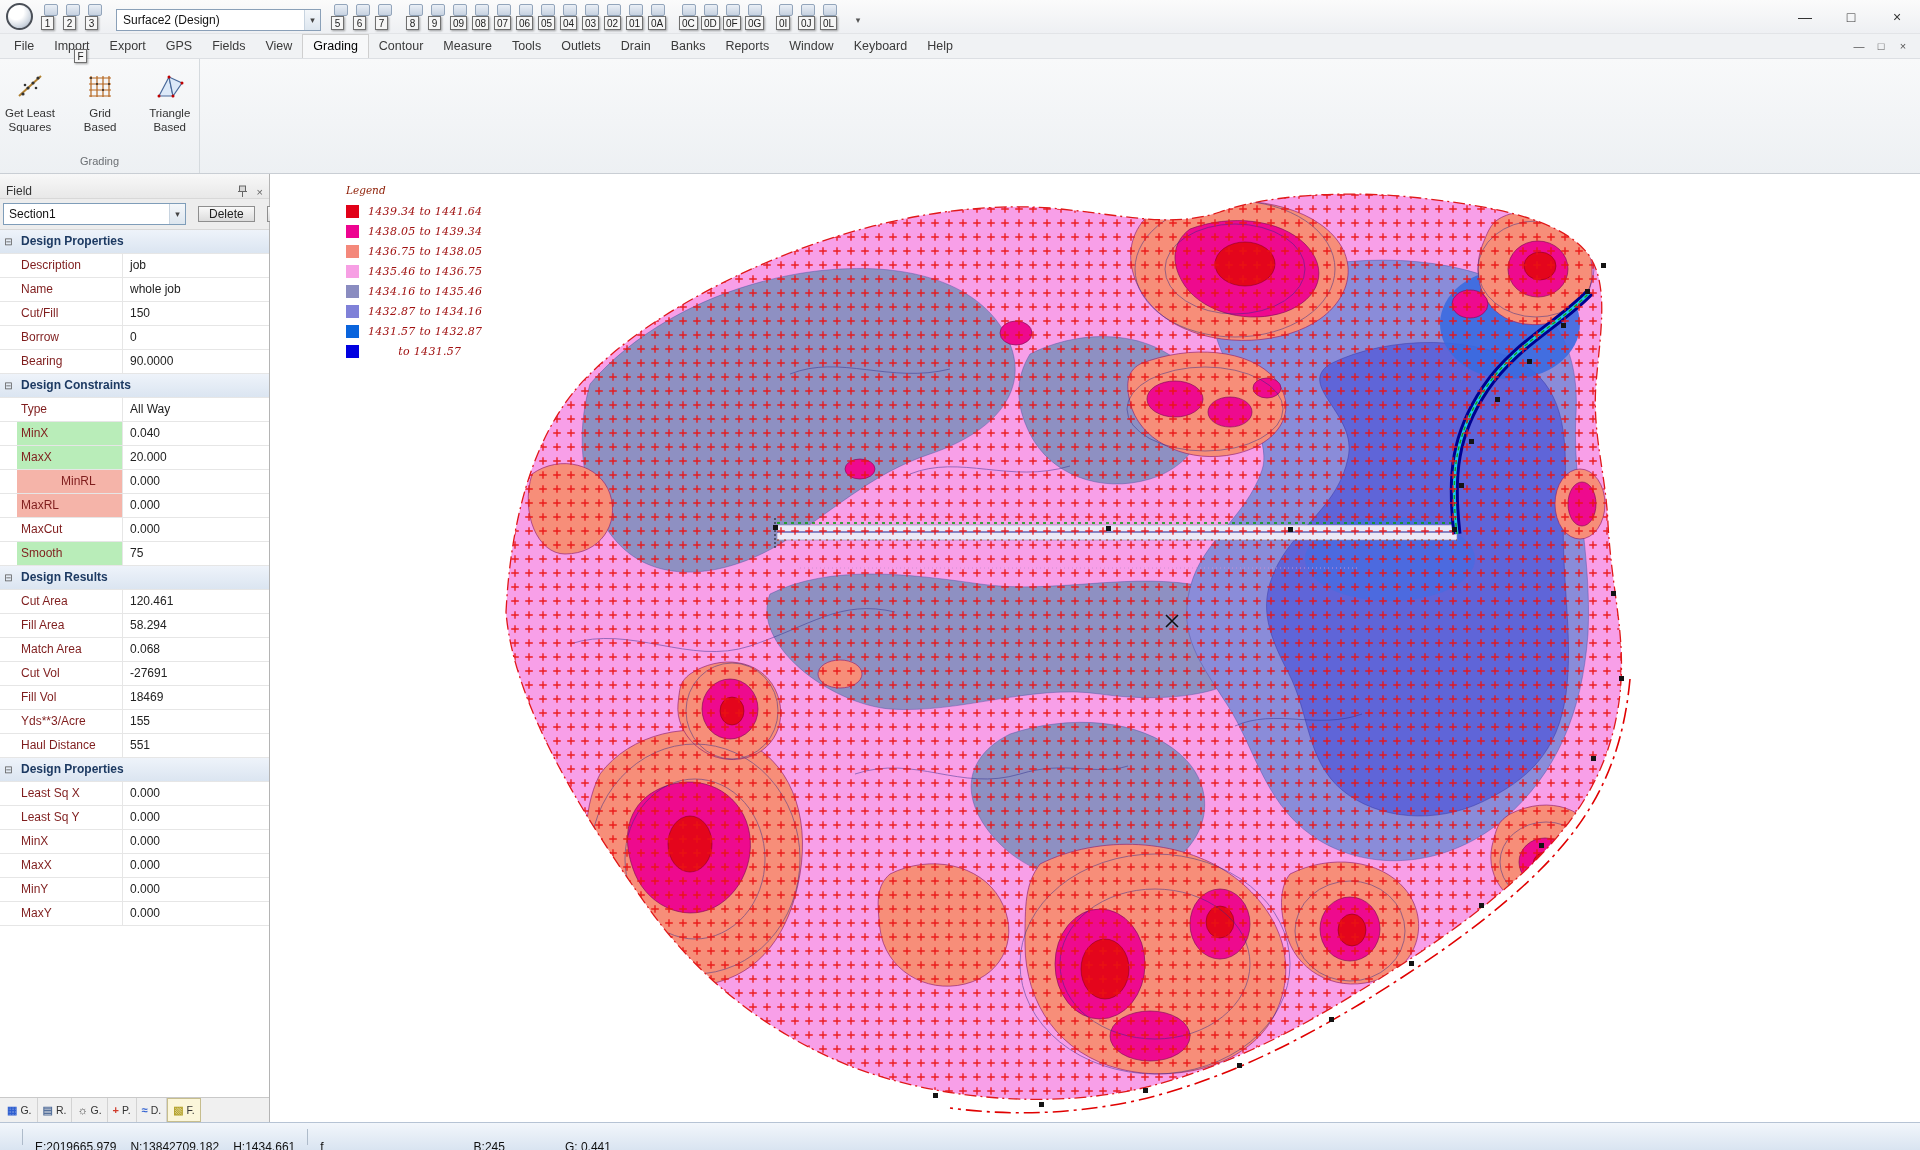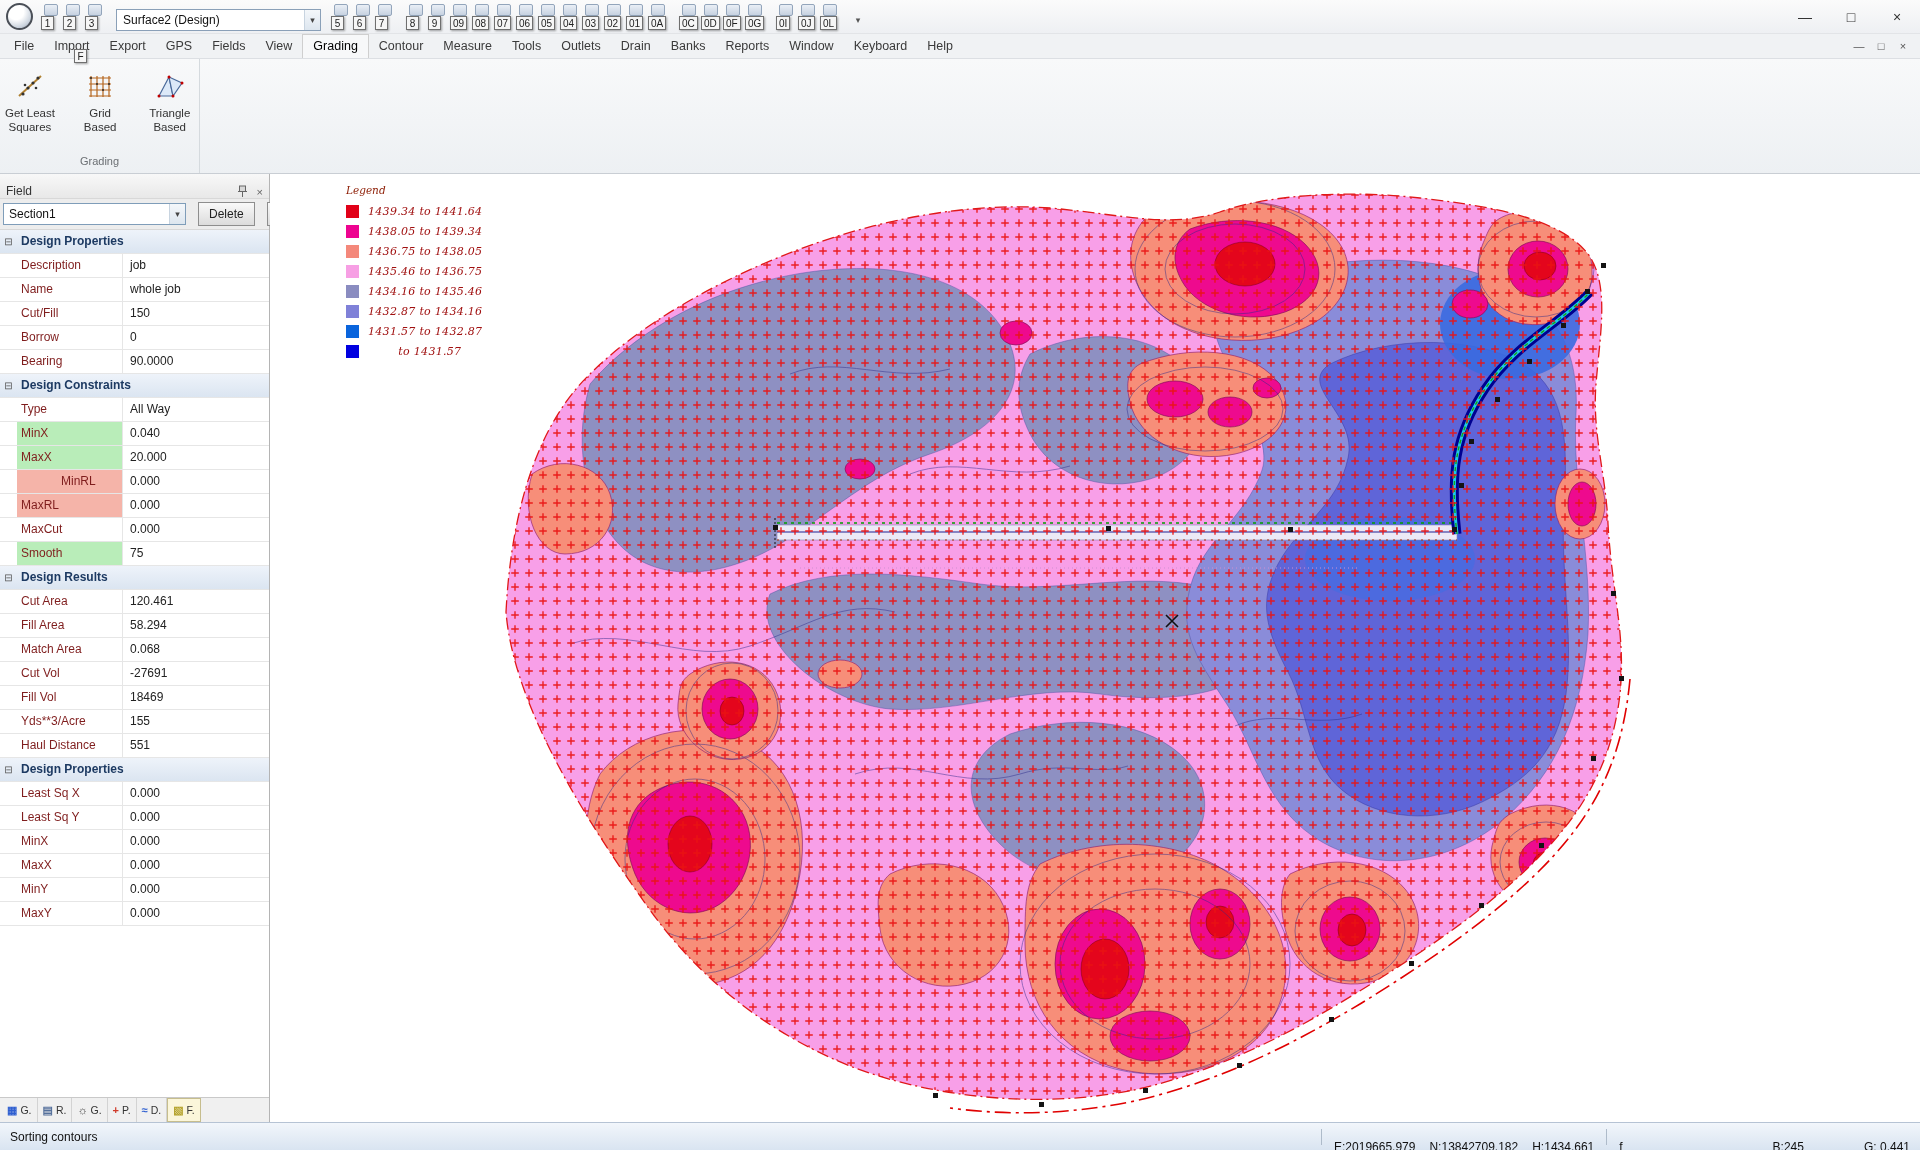--- a/index.html
+++ b/index.html
@@ -65,21 +65,21 @@
     display:flex; flex-direction:column; }
   .panel-header { height:25px; flex:0 0 25px; display:flex; align-items:flex-end; padding:0 6px;
     background:linear-gradient(#f8f8f8,#e8e8e8); border-bottom:1px solid #d8d8d8; }
   .panel-title { flex:1; color:#333; }
   .panel-hbtn { color:#666; margin-left:9px; font-size:11px; display:flex; align-items:center; }
   .panel-toolbar { height:31px; flex:0 0 31px; display:flex; align-items:center; gap:12px; padding:0 3px;
     background:#ededed; border-bottom:1px solid #d8d8d8; }
   .combo { display:flex; height:22px; background:#fff; border:1px solid #7f9db9; flex:0 0 158px; }
   .combo input { flex:1; min-width:0; border:none; outline:none; background:transparent;
     font:12px "Liberation Sans",sans-serif; padding:0 5px; color:#111; }
-  .btn { height:24px; padding:0 10px; font:12px "Liberation Sans",sans-serif; color:#222;
+  .btn { height:16px; padding:0 10px; font:12px "Liberation Sans",sans-serif; color:#222;
     background:linear-gradient(#f9f9f9,#dcdcdc); border:1px solid #8e8e8e; border-radius:0; }
   .btn.more { padding:0 4px; }
   .prop-grid { background:#fff; }
   .prop-row { display:flex; height:24px; border-bottom:1px solid #e6e6e6; background:#fff; align-items:stretch; }
   .gutter { width:17px; flex:0 0 17px; display:flex; align-items:center; justify-content:center;
     font-size:10px; color:#555; }
   .plabel { width:106px; flex:0 0 106px; padding:4px 4px 0; border-right:1px solid #e6e6e6; color:#7f1d1d;
     white-space:nowrap; overflow:hidden; }
   .pvalue { flex:1; padding:4px 7px 0; color:#222; white-space:nowrap; overflow:hidden; }
   .prop-row.group { background:linear-gradient(#eef3fa,#dbe5f1); }
@@ -790,21 +790,20 @@
             <div class="legend-row">
               <span class="swatch" style="background: rgb(0, 0, 224);"></span>
               <span class="legend-text">        to 1431.57</span>
             </div>
           </div>
       </div>
     </div>
   </div>
 
   <div class="statusbar">
-    <span class="sb-msg">Sorting contours</span>
     <span class="sb-sep"></span>
     <span class="sb-item">E:2019665.979</span>
     <span class="sb-gap-s"></span>
     <span class="sb-item">N:13842709.182</span>
     <span class="sb-gap-s"></span>
     <span class="sb-item">H:1434.661</span>
     <span class="sb-sep"></span>
     <span class="sb-item">f</span>
     <span class="sb-gap-l"></span>
     <span class="sb-item">B:245</span>

